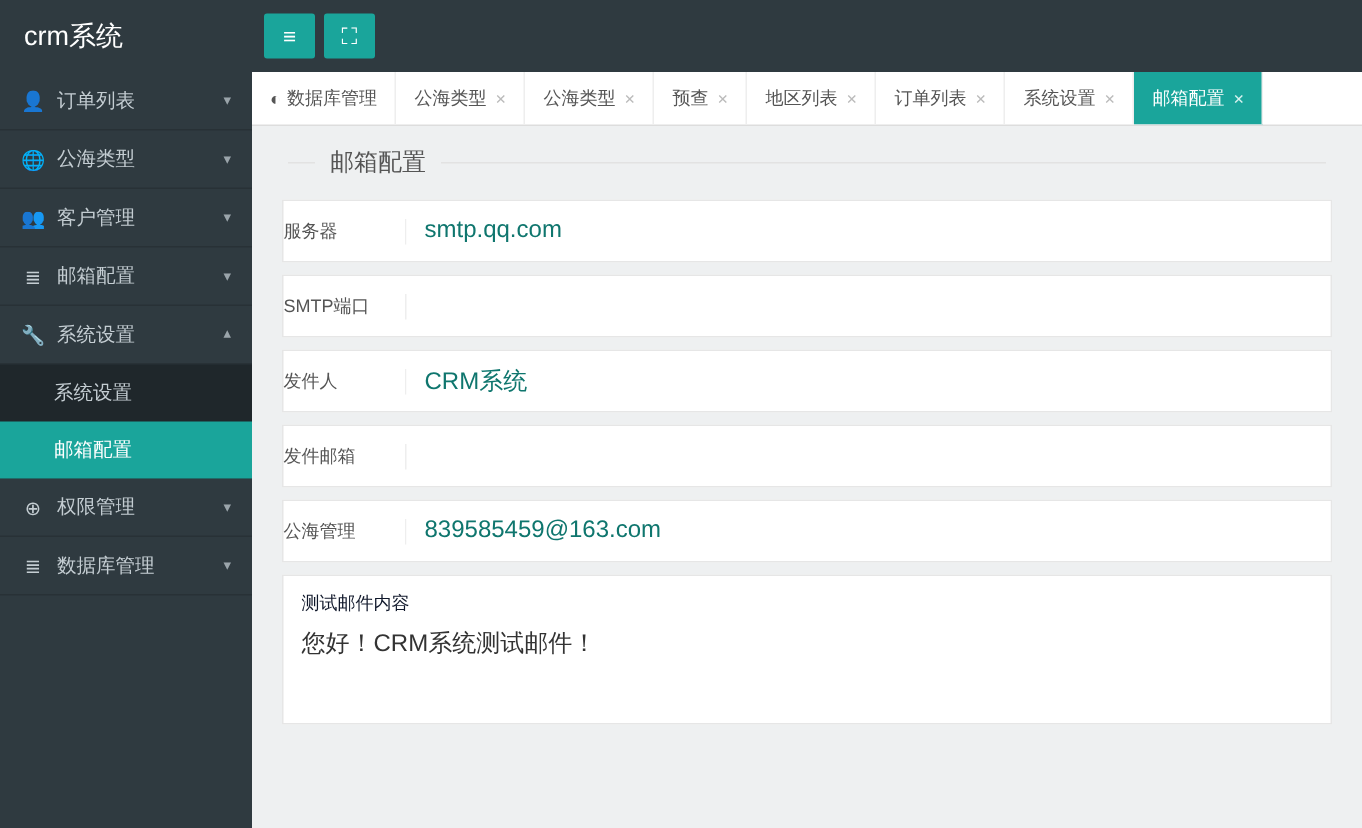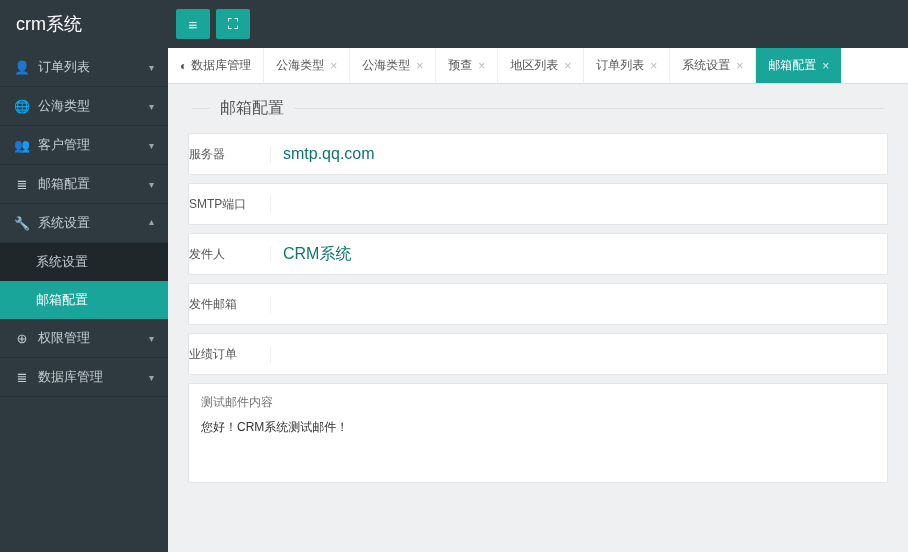--- a/index.html
+++ b/index.html
@@ -24,22 +24,22 @@
 .tab.home .home-icon { margin-right: 4px; }
 .tab .close { margin-left: 6px; color: #bbb; font-size: 12px; }
 .tab.active { background: #1aa59b; color: #fff; }
 .tab.active .close { color: #d8f2ef; }
 .content { flex: 1; padding: 14px 20px 20px 20px; overflow: auto; }
 .panel-title { font-size: 16px; color: #555; margin: 8px 0 14px 18px; }
 .field-row { display: flex; align-items: center; background: #fff; border: 1px solid #e6e6e6; margin-bottom: 8px; height: 42px; }
 .field-label { width: 82px; font-size: 12px; color: #555; border-right: 1px solid #eee; }
 .field-input { flex: 1; height: 100%; border: none; padding: 0 12px; font-size: 16px; color: #0f766e; outline: none; }
 .textarea-row { background: #fff; border: 1px solid #e6e6e6; padding: 10px 12px; }
-.textarea-row .ta-label { font-size: 12px; color: #737373; margin-bottom: 8px; }
-.textarea-row textarea { width: 100%; border: none; resize: none; font-size: 12px; color: #333; font-family: inherit; outline: none; min-height: 50px; }
+.textarea-row .ta-label { font-size: 12px; color: #0f172a; margin-bottom: 8px; }
+.textarea-row textarea { width: 100%; border: none; resize: none; font-size: 16px; color: #333; font-family: inherit; outline: none; min-height: 50px; }
 fieldset { border: none; border-top: 1px solid #e2e2e2; margin: 0 4px; }
 legend { padding: 0 10px; }
 </style>
 </head>
 <body>
 
 <div class="app">
   <div class="sidebar">
     <div class="brand">crm系统</div>
     <div class="menu" id="menu">
@@ -136,21 +136,22 @@
         <div class="field-label">SMTP端口</div>
       </div>
       <div class="field-row">
         <div class="field-label">发件人</div>
         <input class="field-input" value="CRM系统" style="">
       </div>
       <div class="field-row">
         <div class="field-label">发件邮箱</div>
       </div>
       <div class="field-row">
-        <div class="field-label">业绩订单</div>
+        <div class="field-label">公海管理</div>
+        <input class="field-input" value="839585459@163.com" style="">
       </div>
       <div class="textarea-row">
         <div class="ta-label">测试邮件内容</div>
         <textarea id="ta" style="">您好！CRM系统测试邮件！</textarea>
       </div>
 
     </div>
   </div>
 </div>
 

